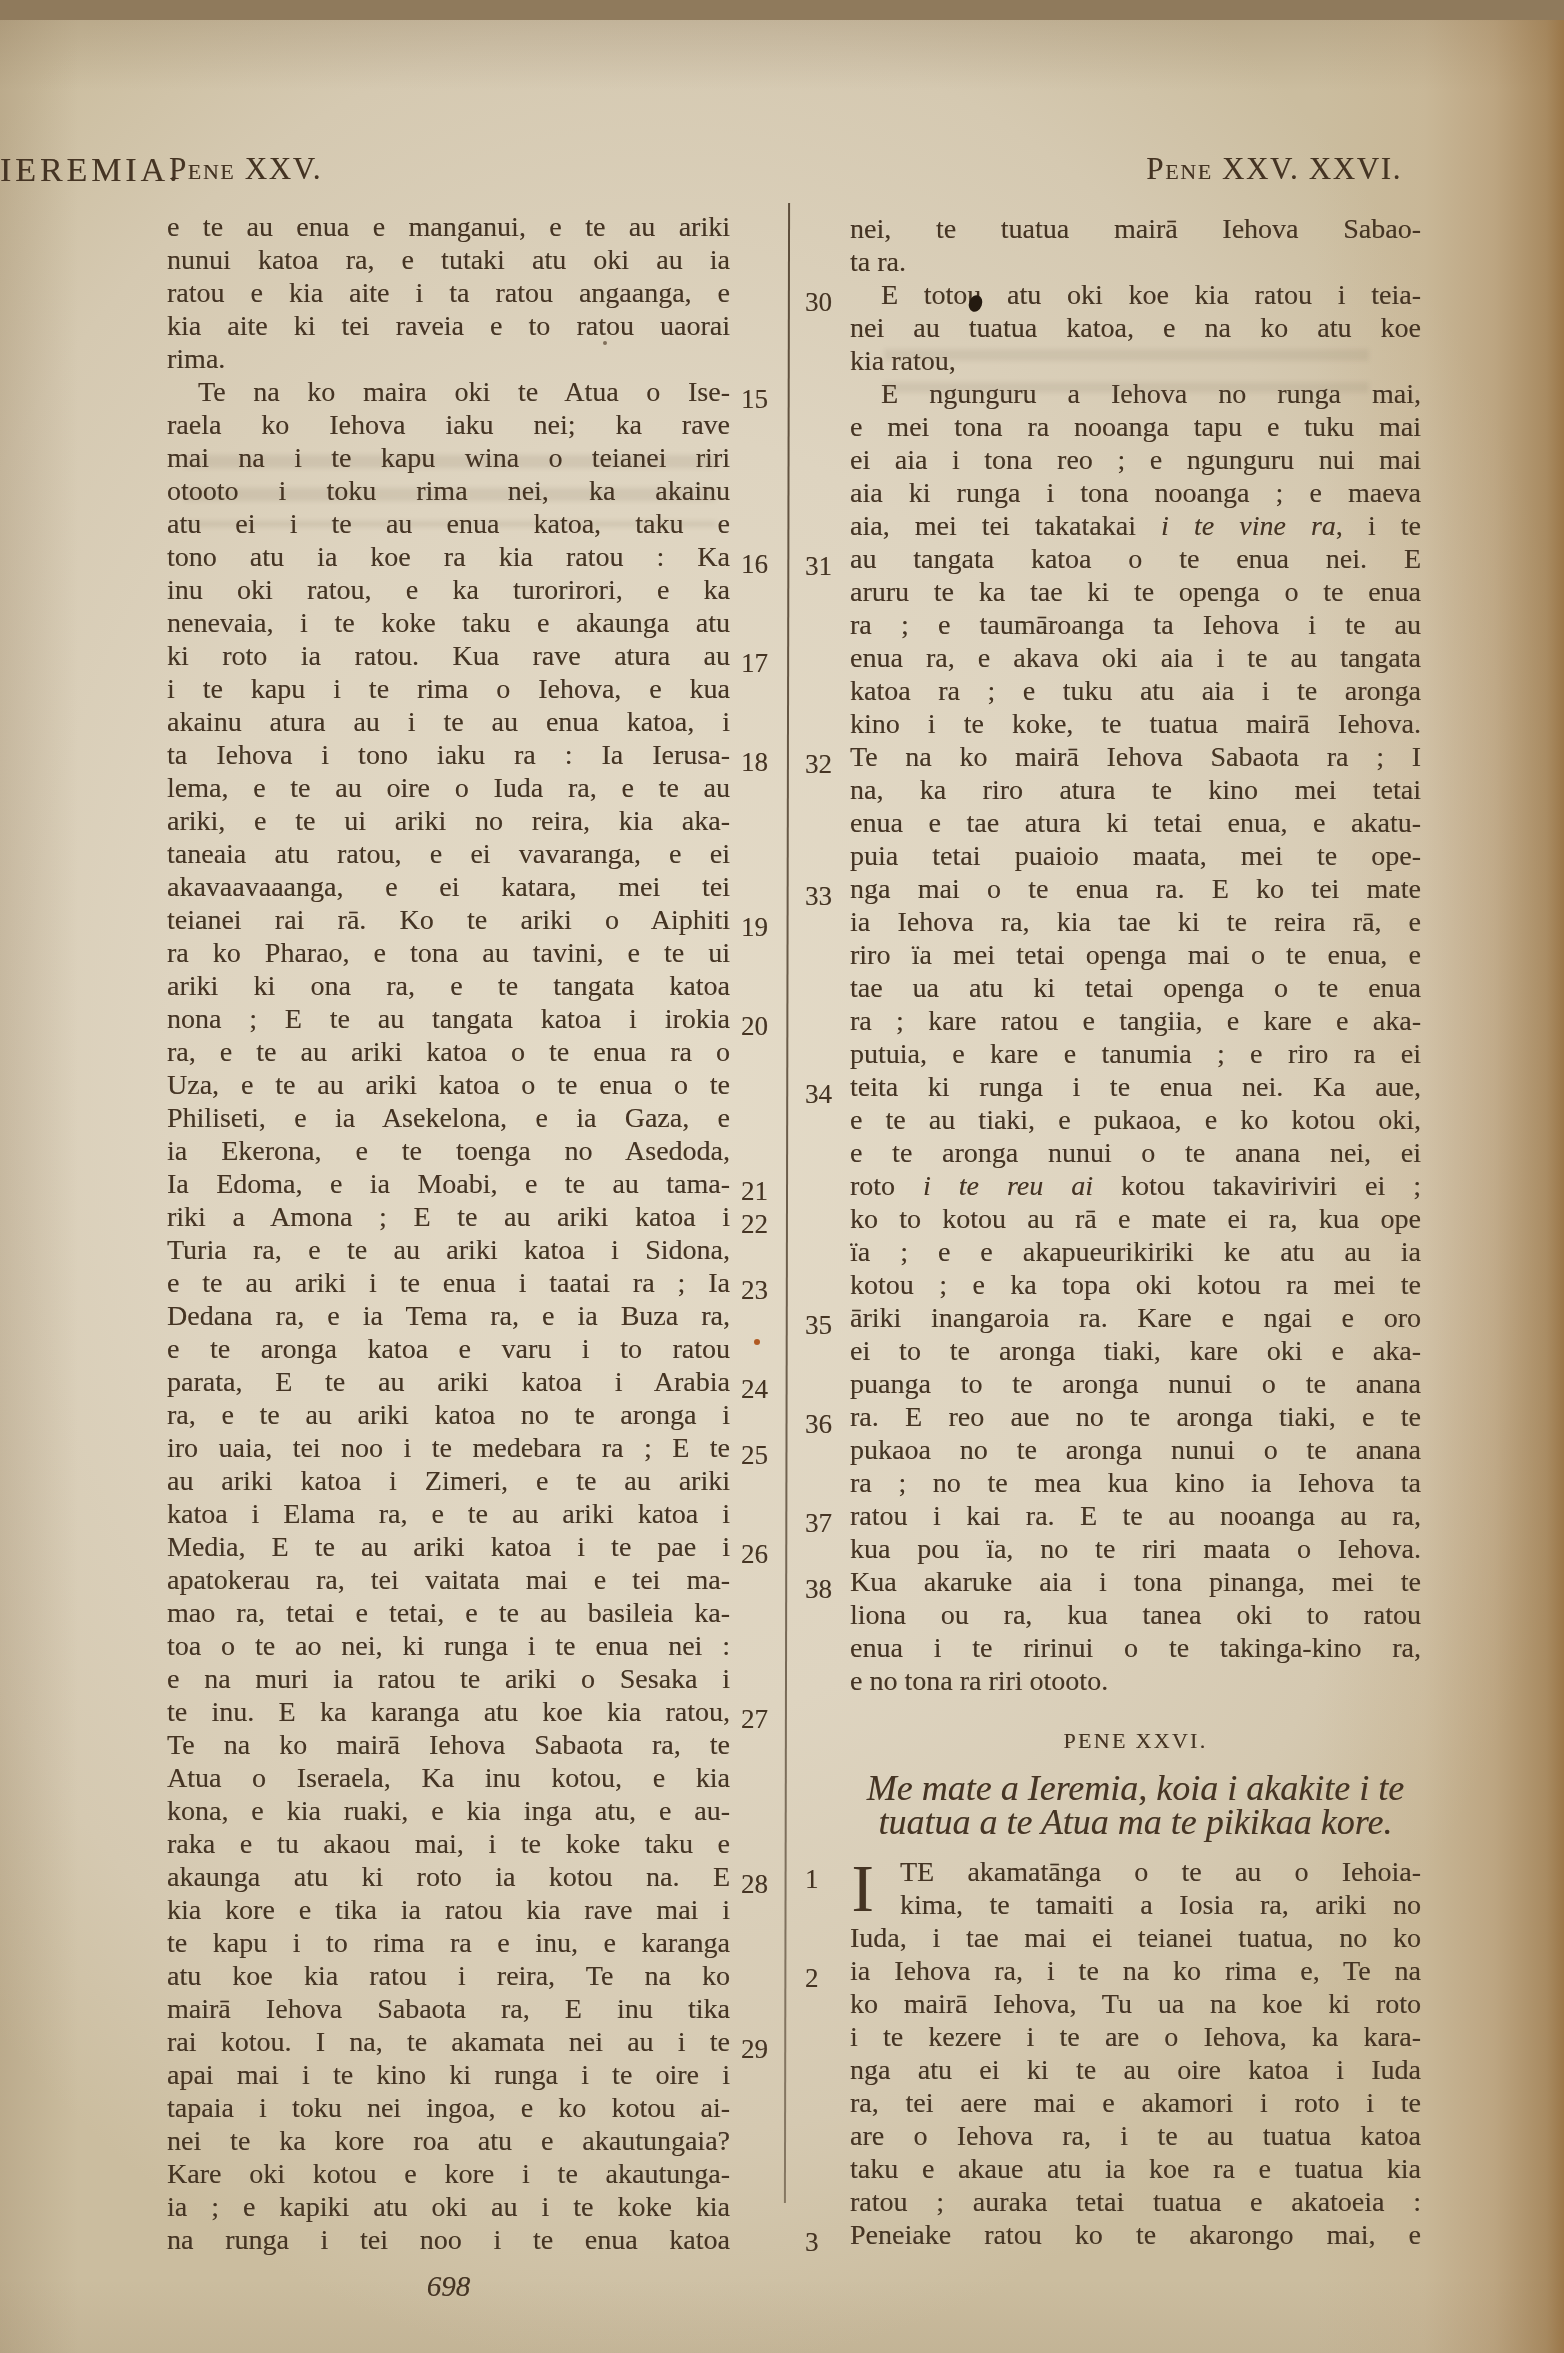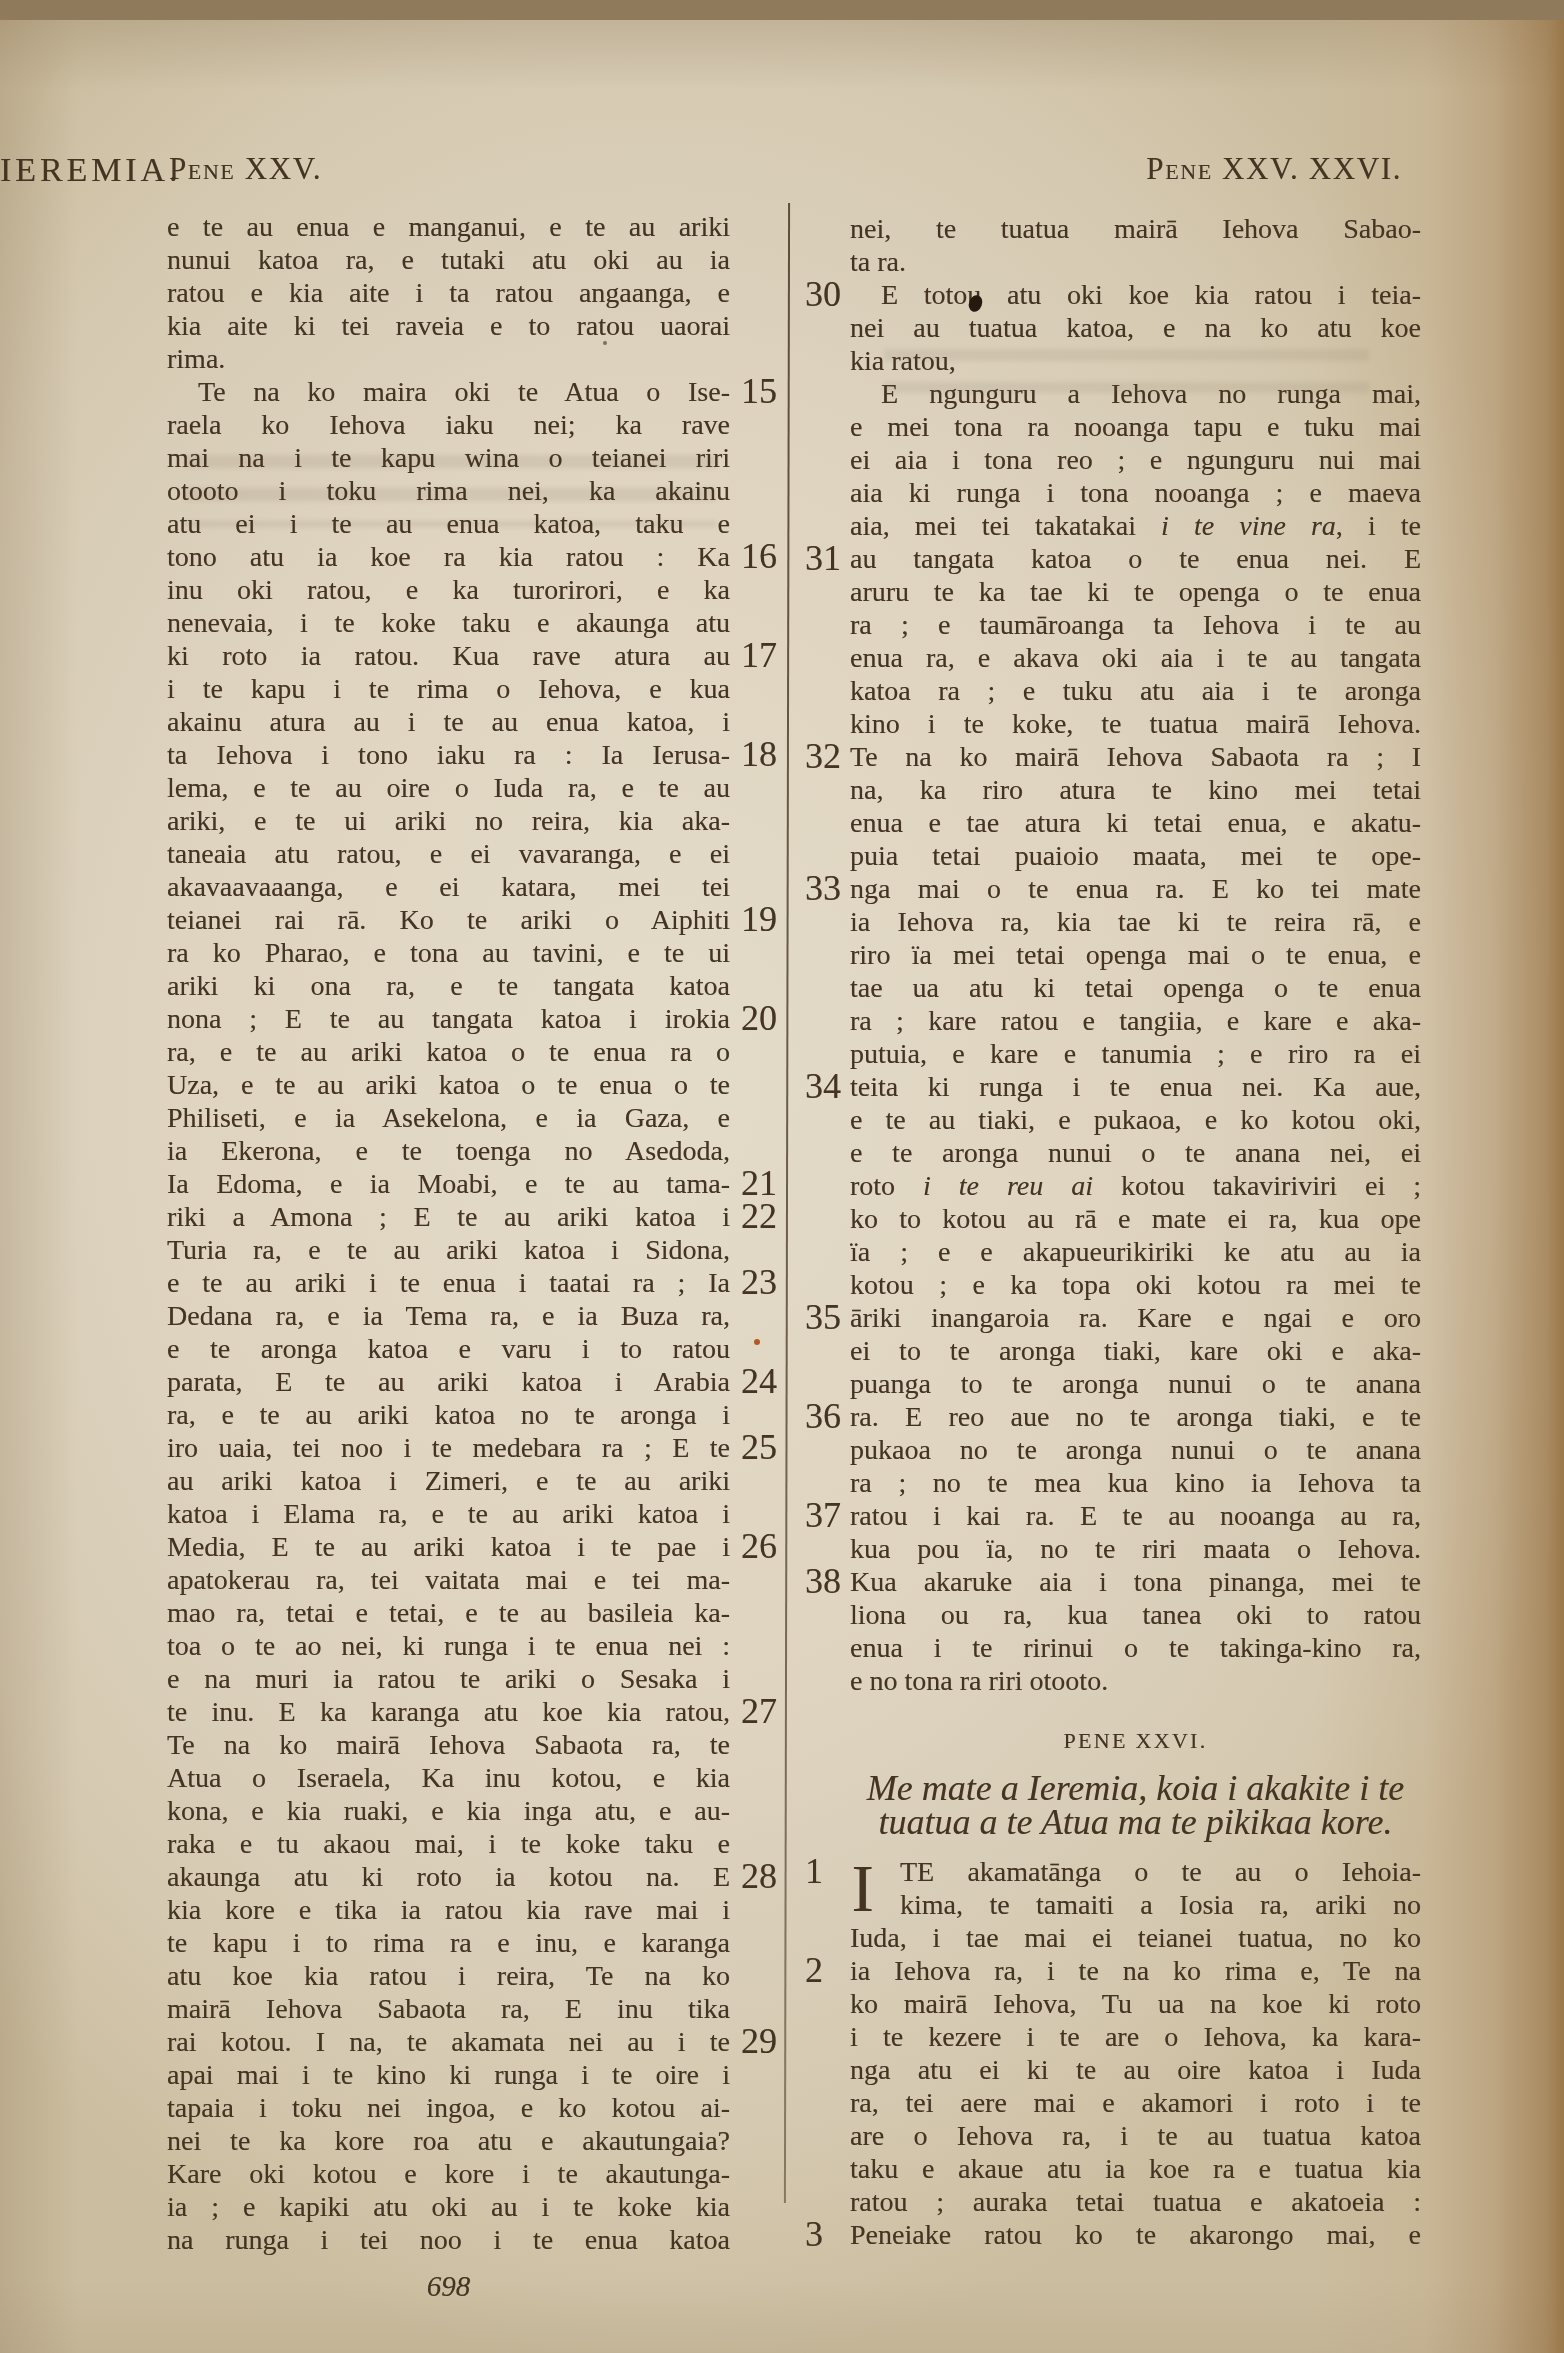--- a/index.html
+++ b/index.html
@@ -38,21 +38,21 @@
 
   .col{position:absolute;font-size:28px;line-height:33px;}
   .col-left{left:167px;top:190px;width:563px;}
   .col-right{left:850px;top:192px;width:571px;}
 
   .line{position:relative;text-align:justify;text-align-last:justify;white-space:normal;}
   .line.last{text-align-last:left;}
   .line.indent{text-indent:31px;}
   .line.padded{padding-left:50px;}
 
-  .vnum{position:absolute;top:0;font-size:36px;text-indent:0;}
+  .vnum{position:absolute;top:8px;font-size:27px;text-indent:0;}
   .col-left  .vnum{left:574px;}
   .col-right .vnum{left:-45px;}
 
   .divider{position:absolute;left:786px;top:183px;width:2.3px;height:2000px;
     background:linear-gradient(180deg, rgba(72,56,38,0.85) 0%, rgba(72,56,38,0.75) 60%, rgba(72,56,38,0.55) 100%);
     transform:rotate(0.12deg);}
 
   .ch-heading{margin-top:25px;text-align:center;text-align-last:center;font-size:22px;letter-spacing:2.3px;line-height:38px;}
   .ch-summary{margin-top:11px;font-style:italic;font-size:36px;line-height:34px;text-align:center;text-align-last:center;}
   .ch-verses{position:relative;margin-top:15.6px;}

